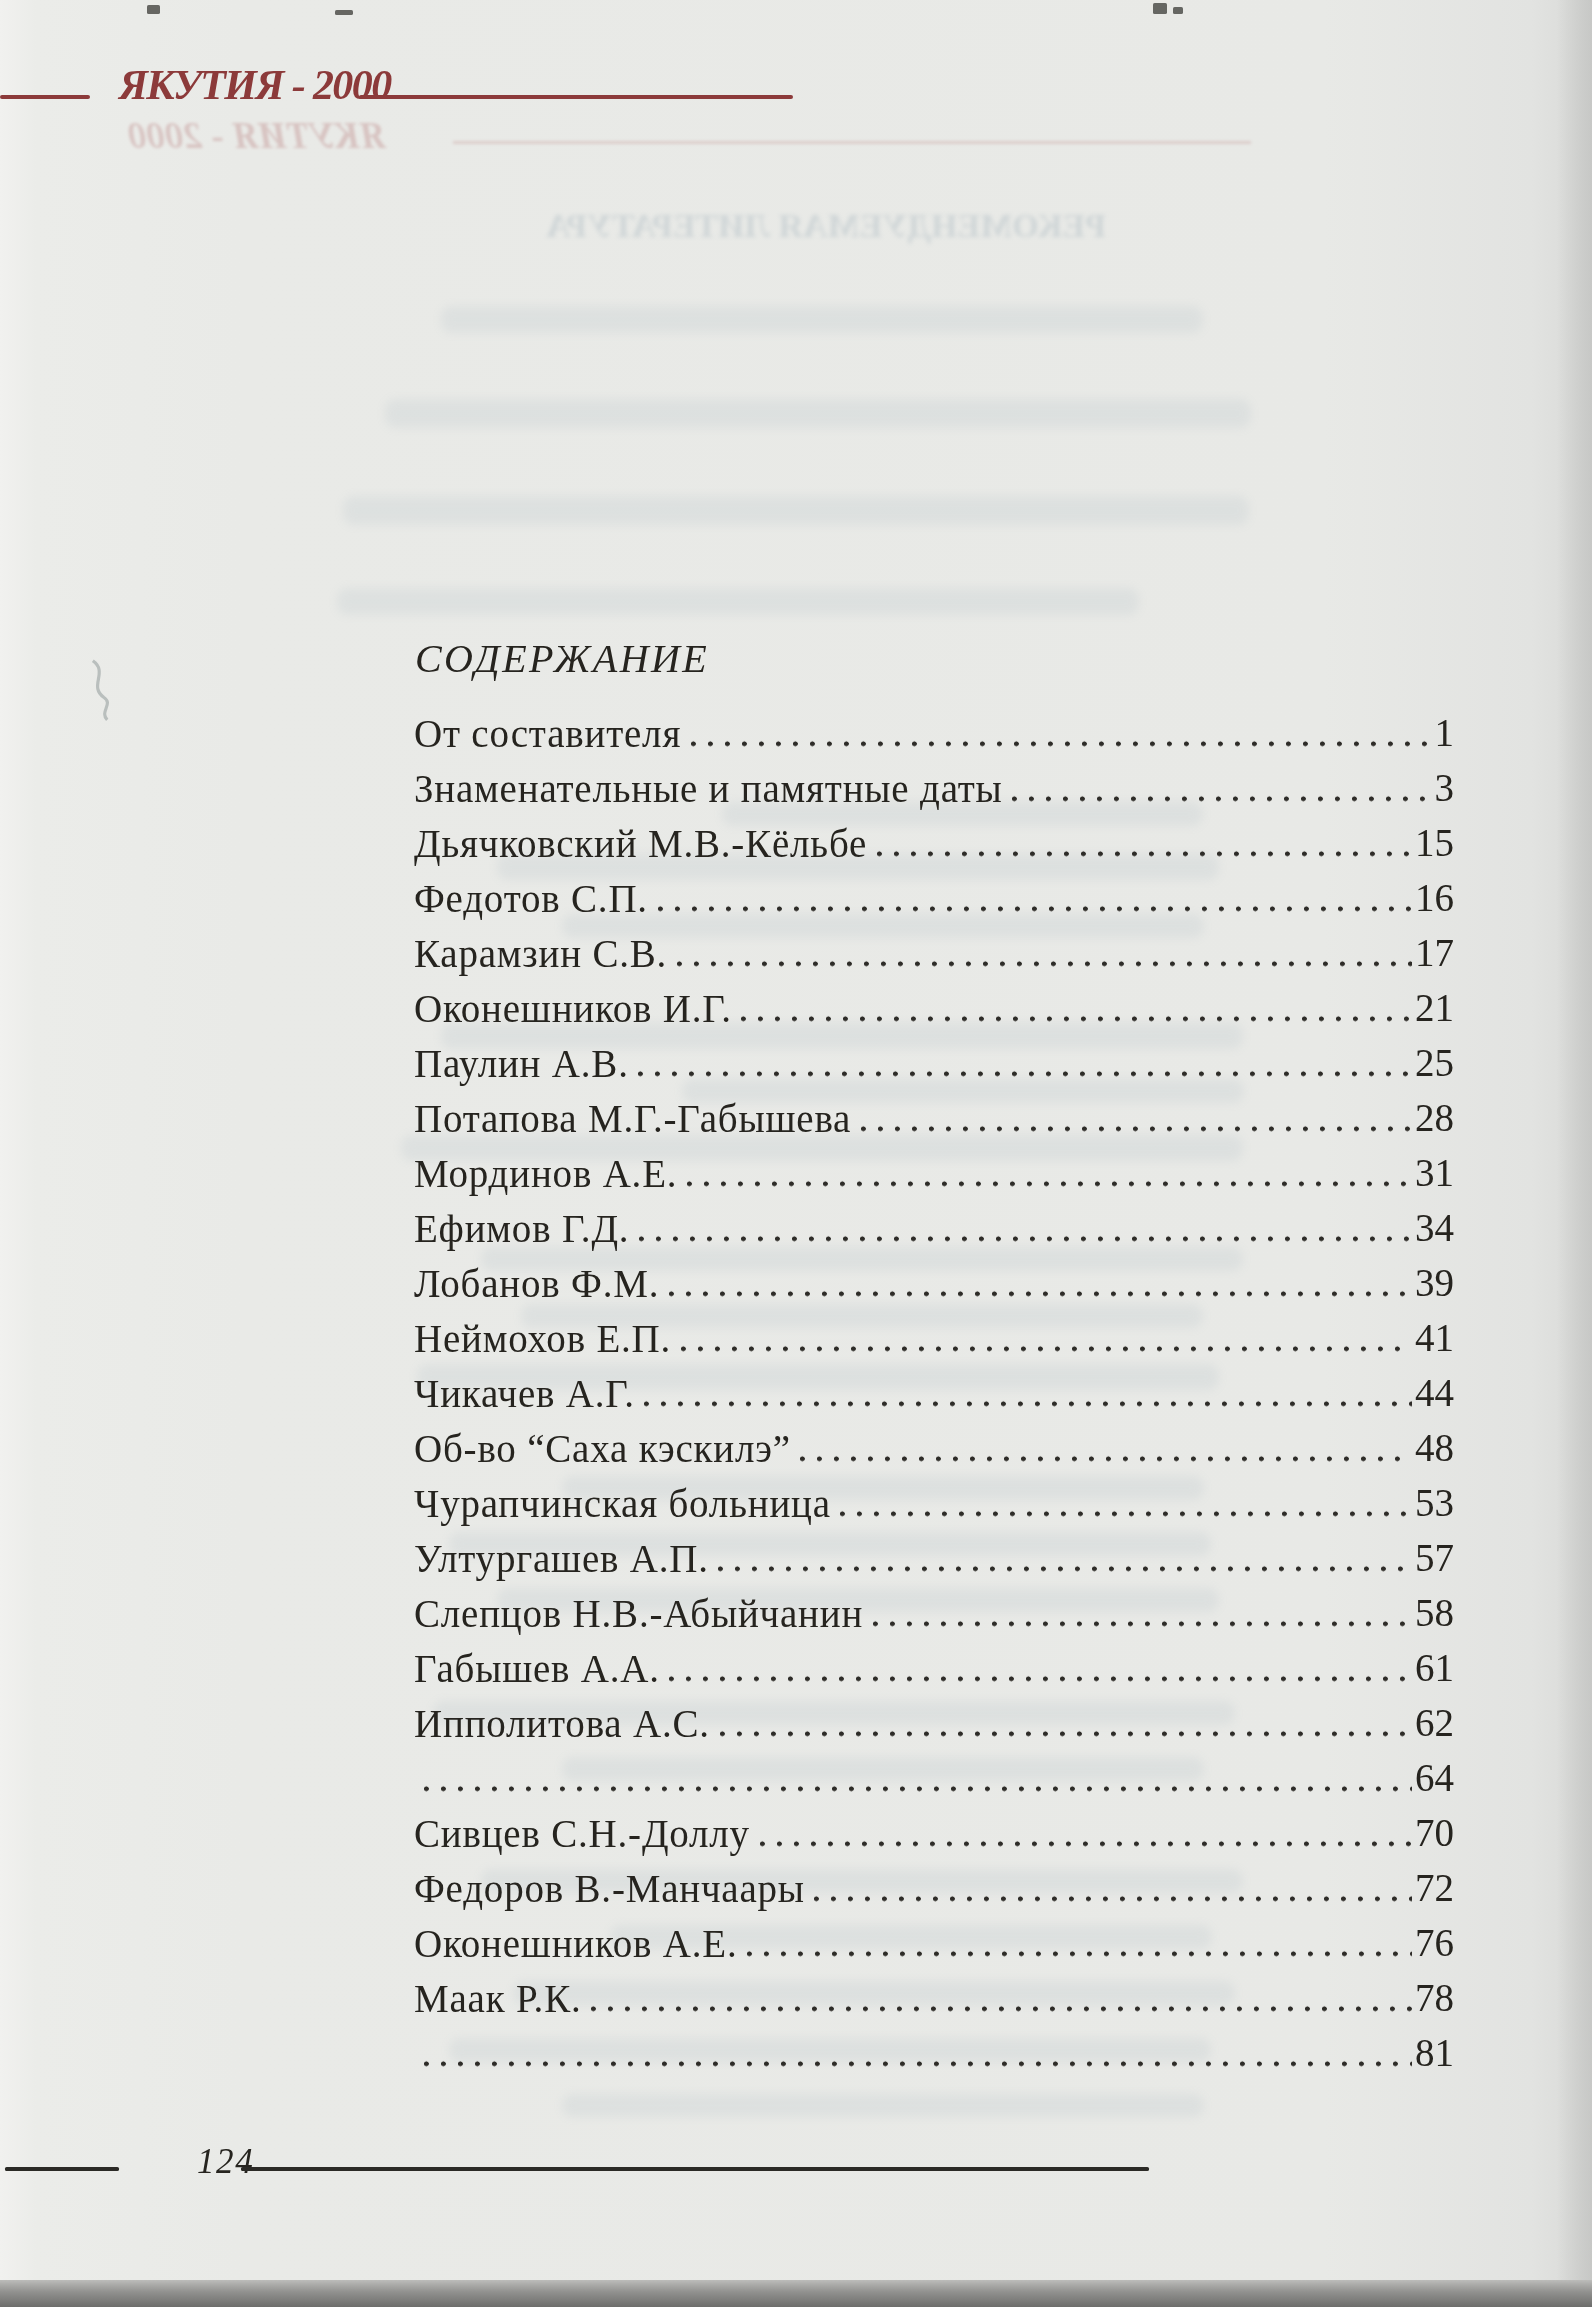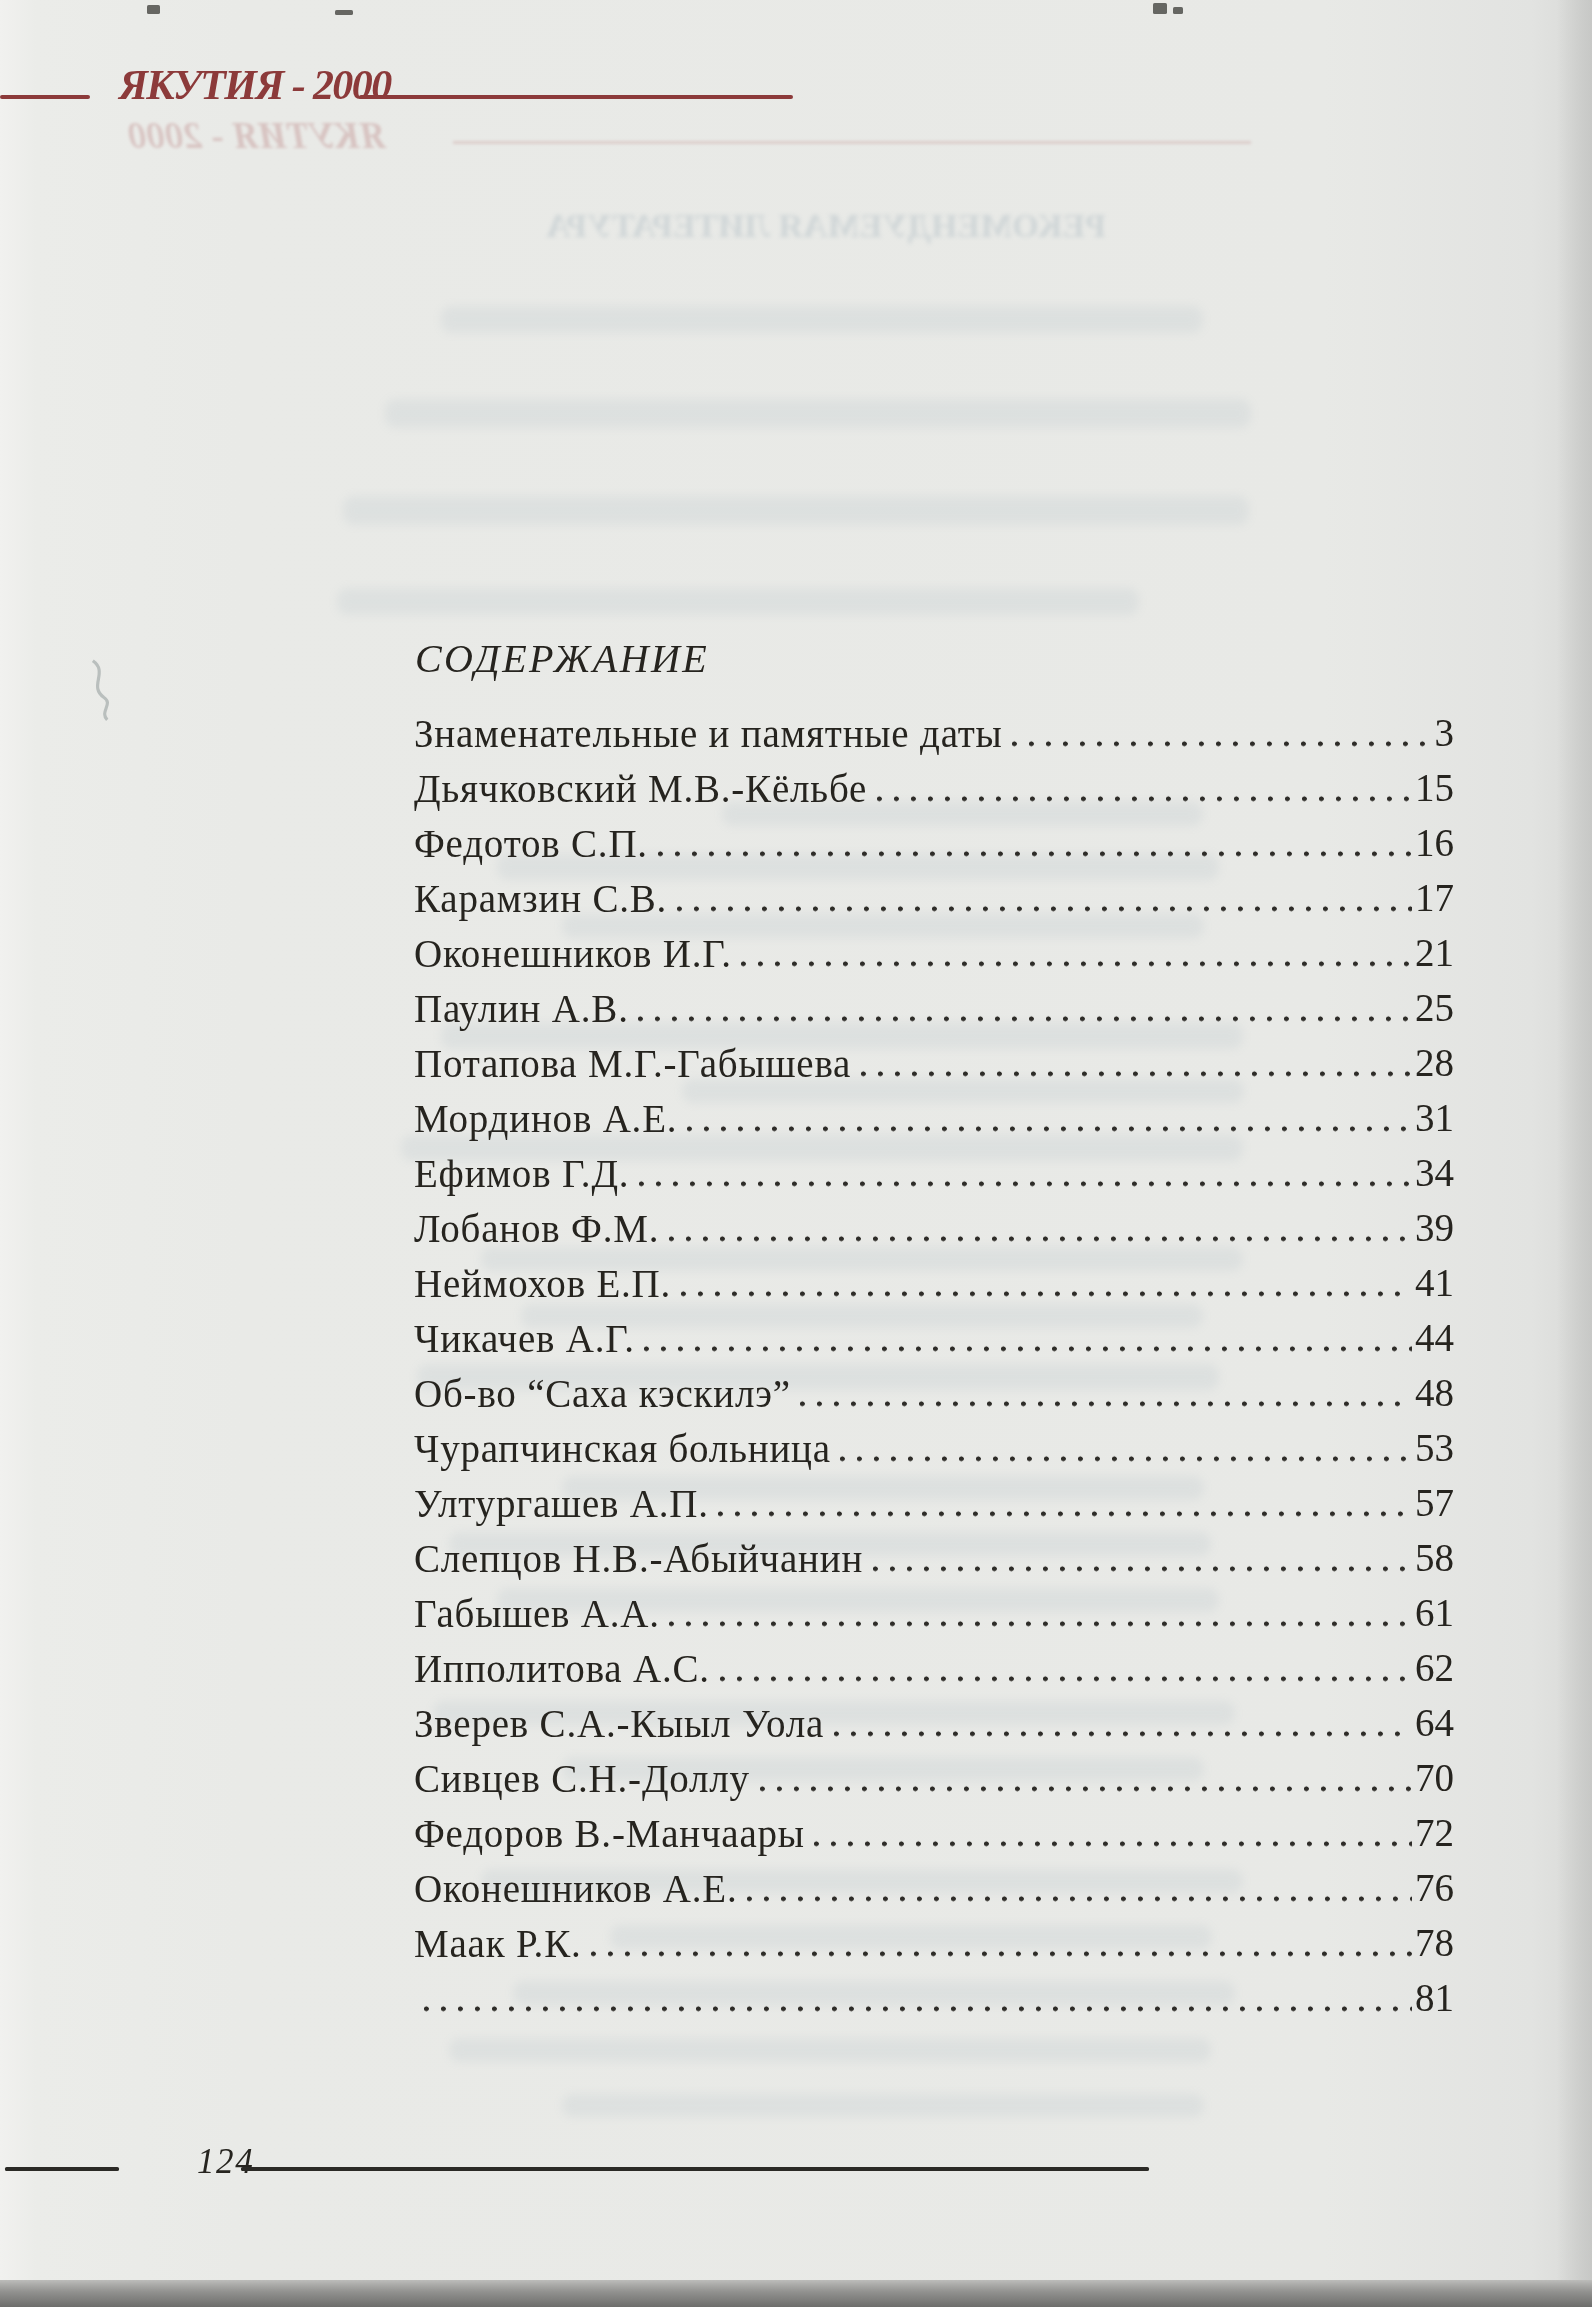--- a/index.html
+++ b/index.html
@@ -95,20 +95,25 @@
       <div class="smudge" style="left: 481px; top: 1869px; width: 762px; height: 24px;"></div>
       <div class="smudge" style="left: 610px; top: 1925px; width: 602px; height: 24px;"></div>
       <div class="smudge" style="left: 513px; top: 1981px; width: 722px; height: 24px;"></div>
       <div class="smudge" style="left: 449px; top: 2038px; width: 762px; height: 24px;"></div>
       <div class="smudge" style="left: 562px; top: 2094px; width: 642px; height: 22.5px;"></div>
     </div>
 
   <div class="toc-title">СОДЕРЖАНИЕ</div>
   <div class="toc-list" id="toc-list">
       <div class="toc-row">
+        <span class="entry-label">От составителя</span>
+        <span class="leader"></span>
+        <span class="entry-page">1</span>
+      </div>
+      <div class="toc-row">
         <span class="entry-label">Знаменательные и памятные даты</span>
         <span class="leader"></span>
         <span class="entry-page">3</span>
       </div>
       <div class="toc-row">
         <span class="entry-label">Дьячковский М.В.-Кёльбе</span>
         <span class="leader"></span>
         <span class="entry-page">15</span>
       </div>
       <div class="toc-row">
@@ -185,21 +190,20 @@
         <span class="entry-label">Габышев А.А.</span>
         <span class="leader"></span>
         <span class="entry-page">61</span>
       </div>
       <div class="toc-row">
         <span class="entry-label">Ипполитова А.С.</span>
         <span class="leader"></span>
         <span class="entry-page">62</span>
       </div>
       <div class="toc-row">
-        <span class="entry-label">Зверев С.А.-Кыыл Уола</span>
         <span class="leader"></span>
         <span class="entry-page">64</span>
       </div>
       <div class="toc-row">
         <span class="entry-label">Сивцев С.Н.-Доллу</span>
         <span class="leader"></span>
         <span class="entry-page">70</span>
       </div>
       <div class="toc-row">
         <span class="entry-label">Федоров В.-Манчаары</span>

